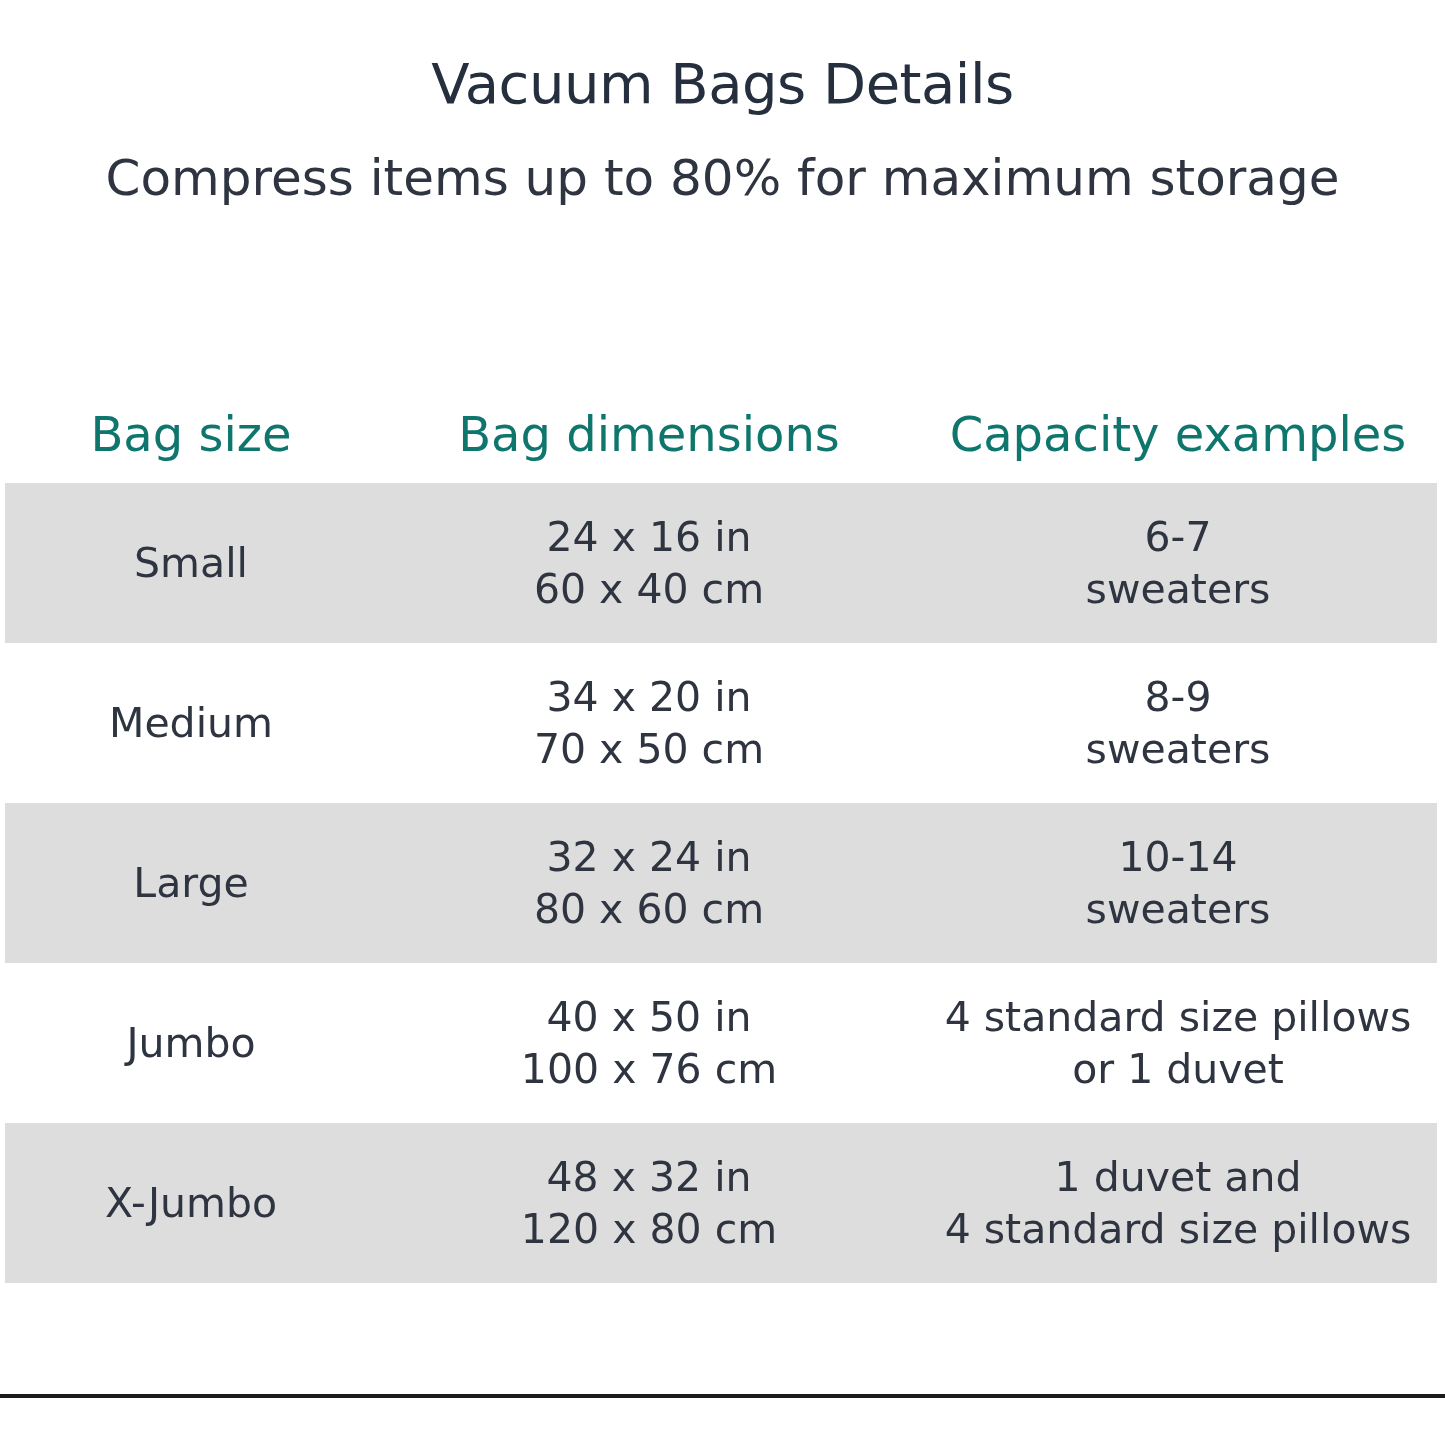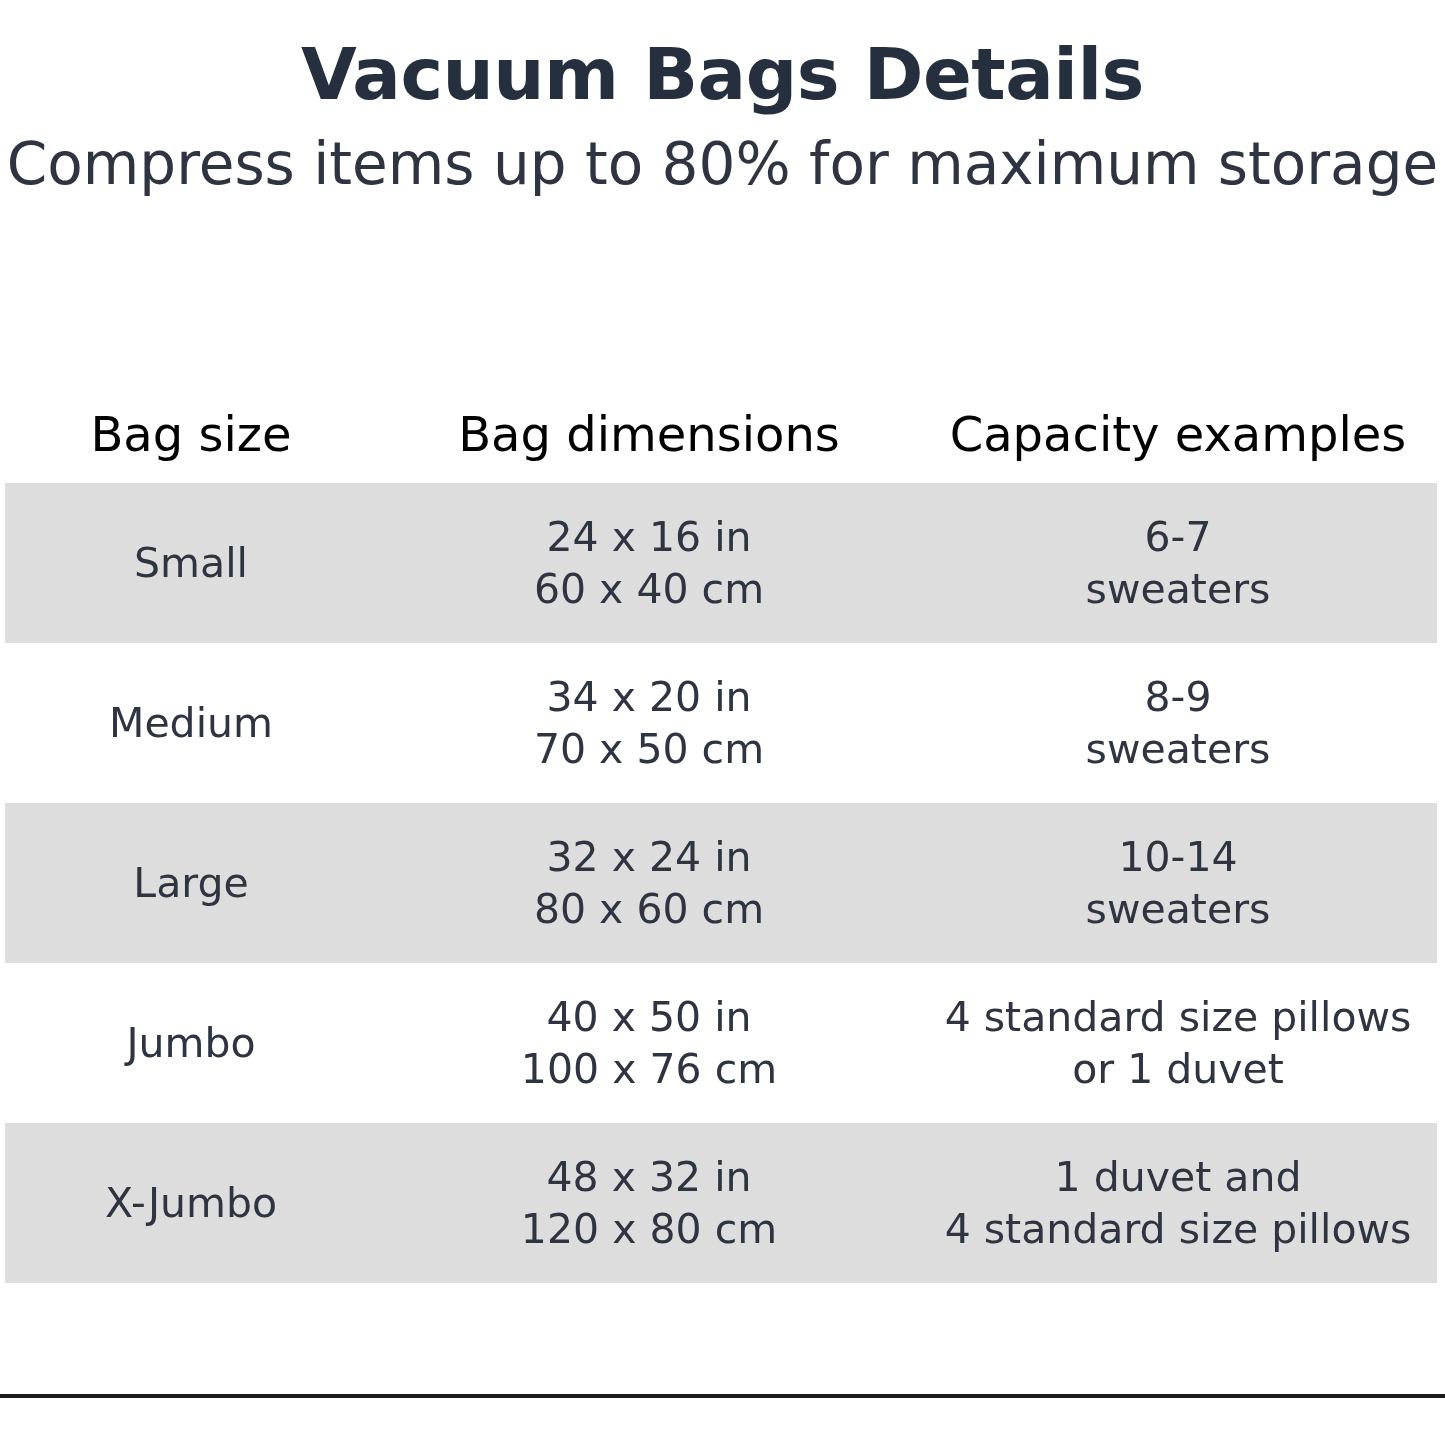--- a/index.html
+++ b/index.html
@@ -26,33 +26,33 @@
     position: absolute;
     top: 0;
     left: 0;
     width: 1445px;
     text-align: center;
     padding-top: 38px;
     box-sizing: border-box;
   }
 
   .title {
-    margin: 0;
-    font-size: 72px;
+    margin: 17px;
+    font-size: 56px;
     line-height: 1.02;
-    font-weight: 700;
+    font-weight: 400;
     letter-spacing: -0.5px;
     color: #252f3e;
     font-family: "DejaVu Sans", "Liberation Sans", sans-serif;
   }
 
   .subtitle {
     margin: 0;
     padding-top: 22px;
-    font-size: 58px;
+    font-size: 50px;
     line-height: 1.1;
     font-weight: 400;
     color: #2e3440;
     font-family: "DejaVu Sans", "Liberation Sans", sans-serif;
   }
 
   
   .spec-table {
     position: absolute;
     top: 385px;
@@ -111,21 +111,21 @@
   .col-capacity   { left: 928px;  width: 500px; }
 
   .head-cell {
     position: absolute;
     top: 0;
     height: 98px;
     display: flex;
     align-items: center;
     justify-content: center;
     text-align: center;
-    color: #000000;
+    color: #0f766e;
     font-size: 48px;
     font-weight: 400;
     line-height: 1.1;
     font-family: "DejaVu Sans", "Liberation Sans", sans-serif;
   }
 
   .cell-line { display: block; white-space: nowrap; }
 
   .table-bottom-rule {
     position: absolute;

